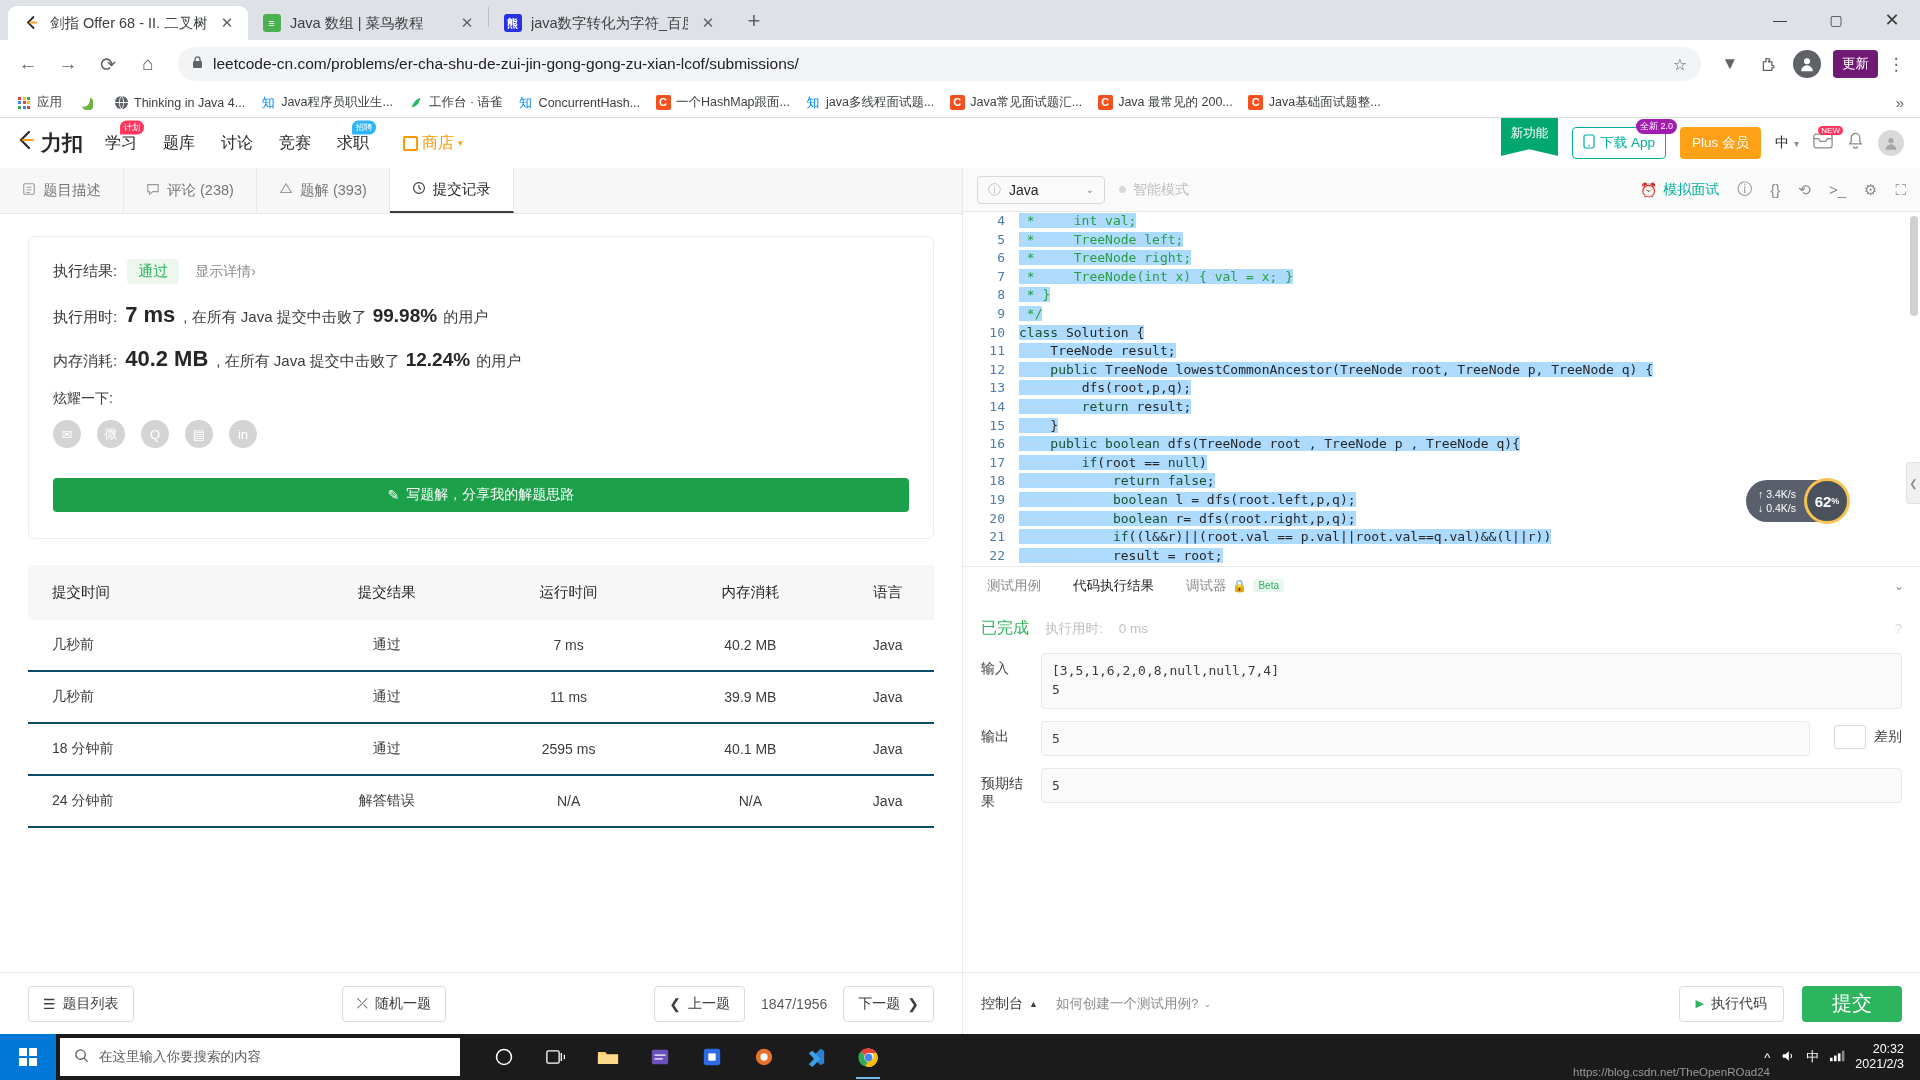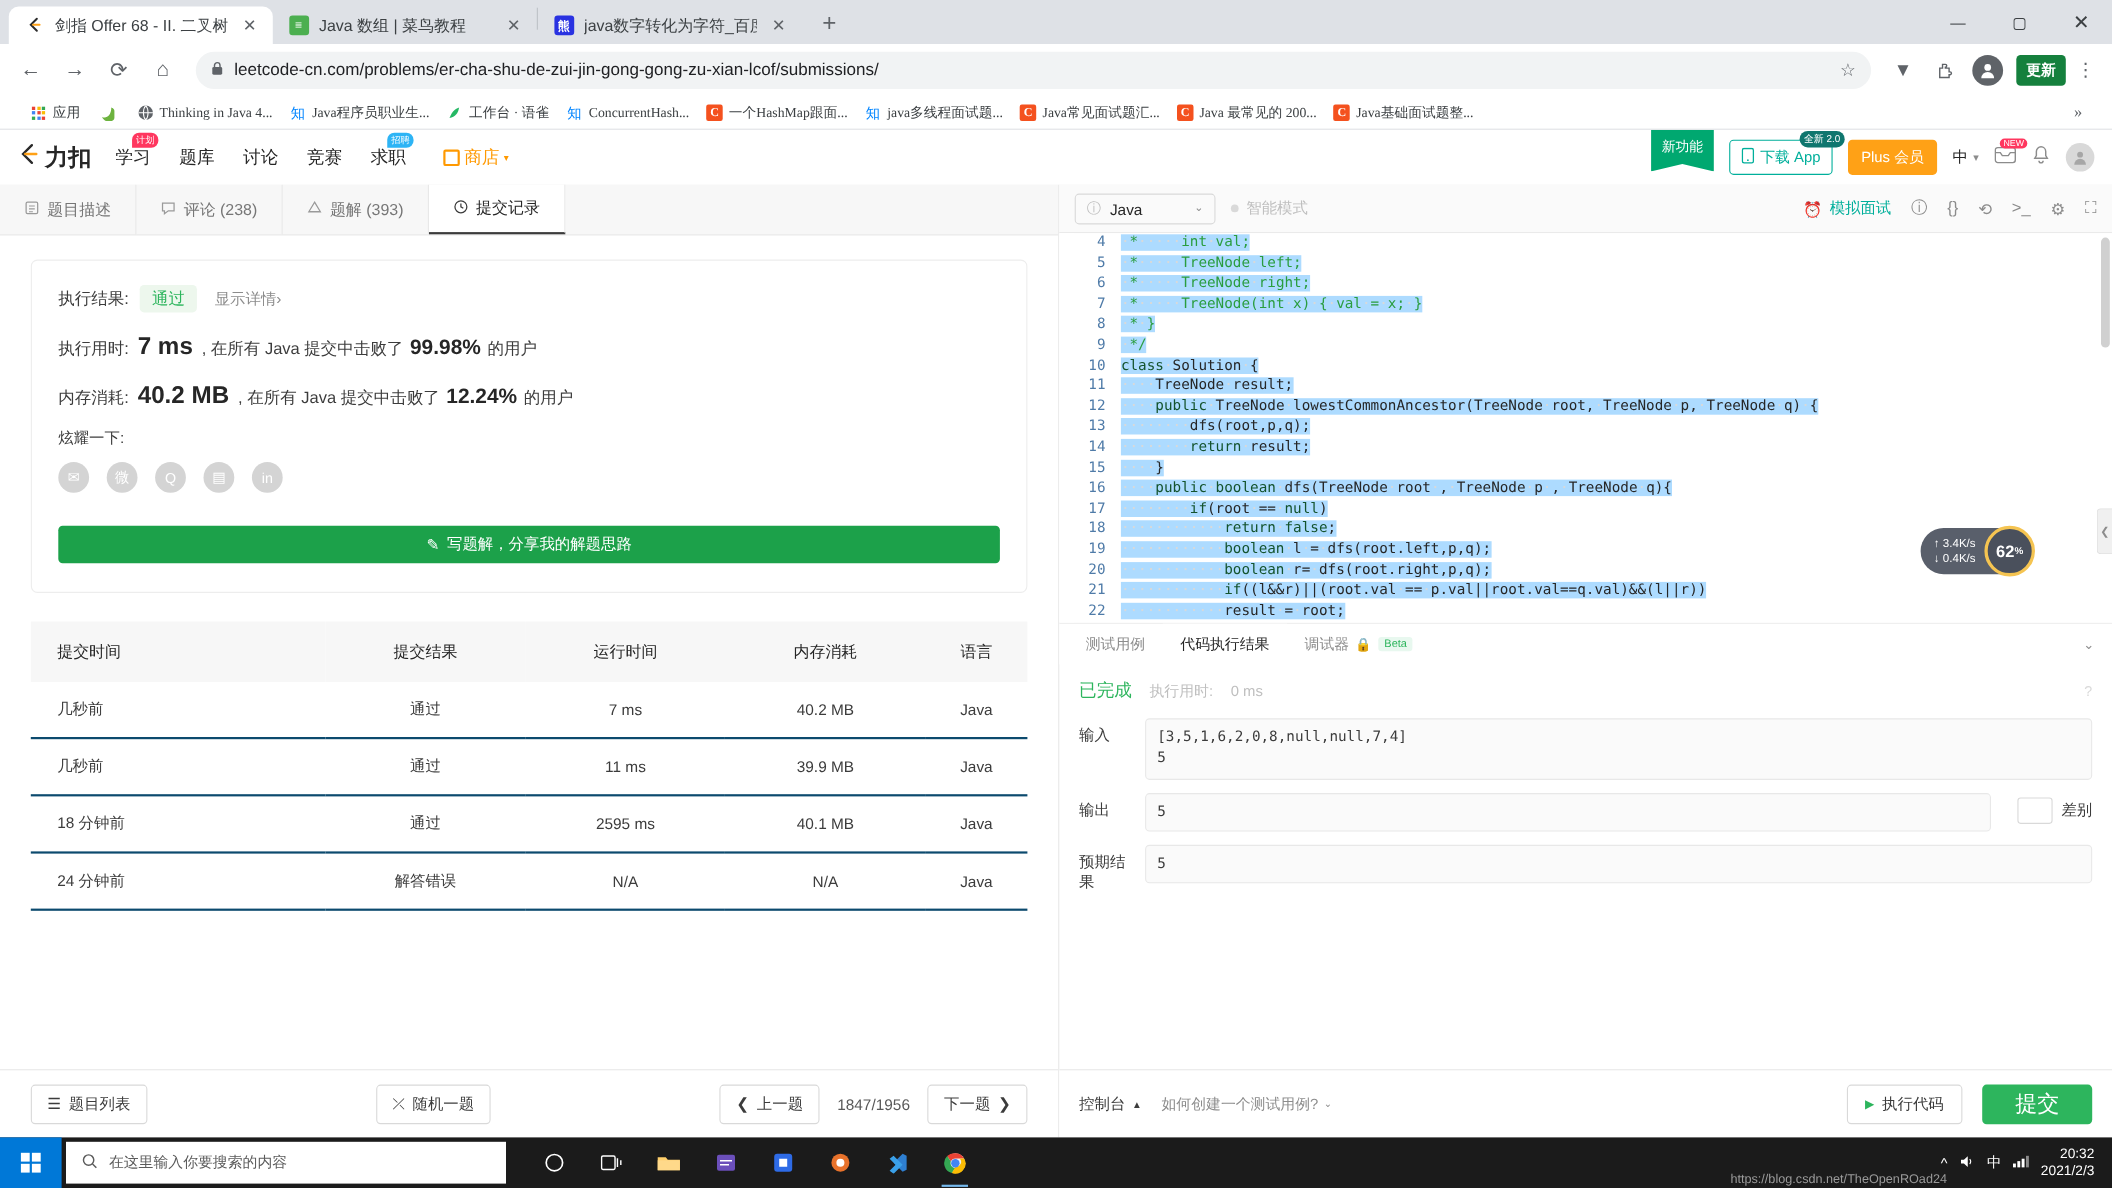--- a/index.html
+++ b/index.html
@@ -38,26 +38,26 @@
   .omnibox {
     flex:1; height:34px; background:#f1f3f4; border-radius:18px; display:flex; align-items:center;
     padding:0 14px; gap:10px; margin:0 8px; font-size:15.5px; color:#202124;
   }
   .omnibox .lock { font-size:12px; color:#5f6368; }
   .omnibox .url { flex:1; white-space:nowrap; overflow:hidden; }
   .omnibox .star { font-size:16px; color:#5f6368; }
   .tbtn-right { width:34px; height:34px; display:flex; align-items:center; justify-content:center; color:#5f6368; font-size:17px; }
   .avatar-btn { width:28px; height:28px; border-radius:50%; background:#5f6368; color:#fff;
     display:flex; align-items:center; justify-content:center; font-size:15px; margin:0 4px; }
-  .update-btn { height:28px; background:#15803d; color:#fff; border-radius:4px; padding:0 9px;
-    display:flex; align-items:center; font-size:13.5px; margin-left:4px;font-weight:bold; }
+  .update-btn { height:28px; background:#701a75; color:#fff; border-radius:4px; padding:0 9px;
+    display:flex; align-items:center; font-size:13.5px; margin-left:4px; }
   .dots { width:28px; display:flex; align-items:center; justify-content:center; color:#5f6368; font-size:17px; }
 
-  .bookmarks { height:30px; background:#fff; display:flex; align-items:center; padding:0 21px; gap:3px;
-    flex:0 0 30px; border-bottom:1px solid #dadce0; overflow:hidden;font-family:Liberation Serif, serif; }
+  .bookmarks { height:30px; background:#fff; display:flex; align-items:center; padding:0 10px; gap:3px;
+    flex:0 0 30px; border-bottom:1px solid #dadce0; overflow:hidden; }
   .bm { display:flex; align-items:center; gap:5px; padding:2px 6px; border-radius:4px;
     font-size:12.5px; color:#3c4043; white-space:nowrap; }
   .bm .bico { width:16px; height:16px; flex:0 0 16px; display:flex; align-items:center; justify-content:center;
     font-size:11px; border-radius:2px; }
   .bm-apps .bico { color:#4285f4; }
   .bico-c { background:#f4511e; color:#fff; font-weight:bold; font-size:11px; border-radius:2px;
     width:15px; height:15px; line-height:15px; text-align:center; }
   .bm-overflow { margin-left:auto; color:#5f6368; font-size:15px; padding:0 6px; }
   .grid-icon { display:grid; grid-template-columns:repeat(3,3px); grid-template-rows:repeat(3,3px); gap:1.5px; }
   .grid-icon i { display:block; width:3px; height:3px; }
@@ -73,21 +73,21 @@
     border-radius:7px 7px 7px 0; white-space:nowrap; transform:scale(.92); }
   .badge-pink { background:#ff375f; }
   .badge-blue { background:#2db4f5; }
   .lc-shop { display:flex; align-items:center; gap:4px; color:#f90; font-size:16px; margin-left:34px; }
   .lc-shop .shop-ico { display:inline-block; width:15px; height:15px; border:2px solid #f90; border-radius:2px; }
   .lc-right { margin-left:auto; display:flex; align-items:center; gap:14px; }
   .newfeature { background:#00a870; color:#fff; font-size:12.5px; padding:7px 10px 14px; position:relative;
     top:-6px; clip-path:polygon(0 0,100% 0,100% 100%,50% 82%,0 100%); }
   .dl-app { border:1px solid #00af9b; color:#00af9b; border-radius:4px; height:32px; padding:0 10px;
     display:flex; align-items:center; gap:5px; font-size:13.5px; position:relative; }
-  .dl-badge { position:absolute; top:-9px; right:-12px; background:#0f766e; color:#fff; font-size:9px;
+  .dl-badge { position:absolute; top:-9px; right:-12px; background:#a21caf; color:#fff; font-size:9px;
     padding:1px 4px; border-radius:8px; white-space:nowrap; }
   .plus-member { background:#ffa116; color:#fff; border-radius:4px; height:32px; padding:0 12px;
     display:flex; align-items:center; font-size:13.5px; }
   .lang-sel { display:flex; align-items:center; gap:5px; font-size:14px; color:#262626; }
   .hdr-ico { color:#8c8c8c; font-size:17px; position:relative; }
   .hdr-ico .nb { position:absolute; top:-7px; right:-10px; background:#ff375f; color:#fff; font-size:8px;
     padding:0 3px; border-radius:6px; }
   .hdr-avatar { width:26px; height:26px; border-radius:50%; background:#d9d9d9; display:flex;
     align-items:center; justify-content:center; font-size:14px; color:#8c8c8c; }
 

